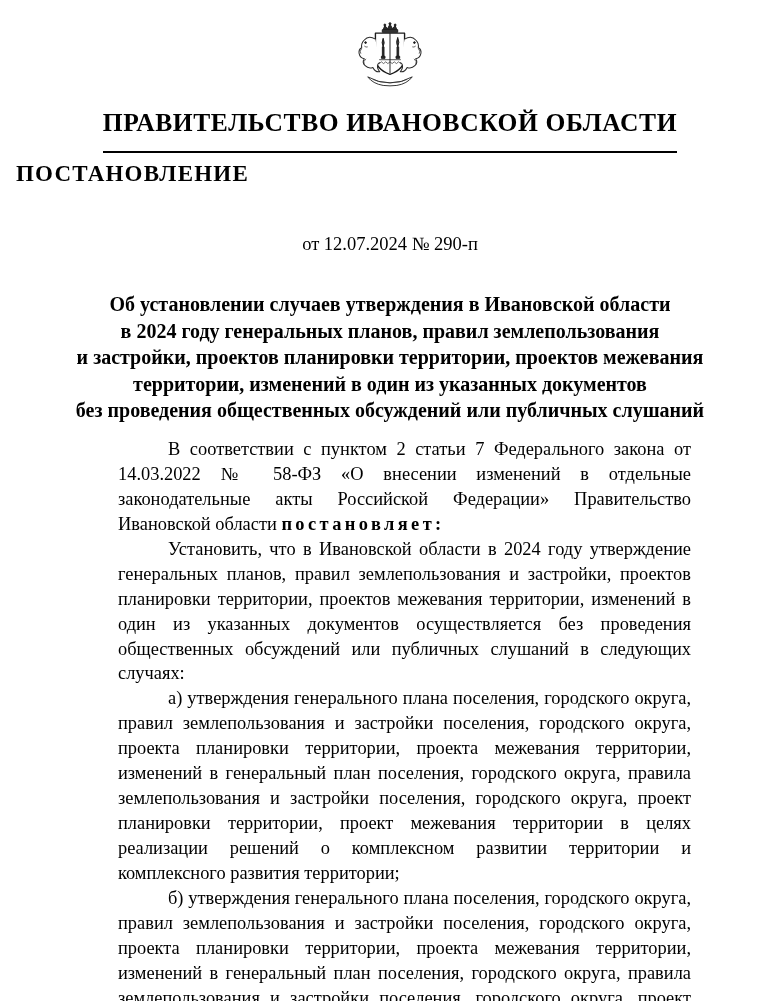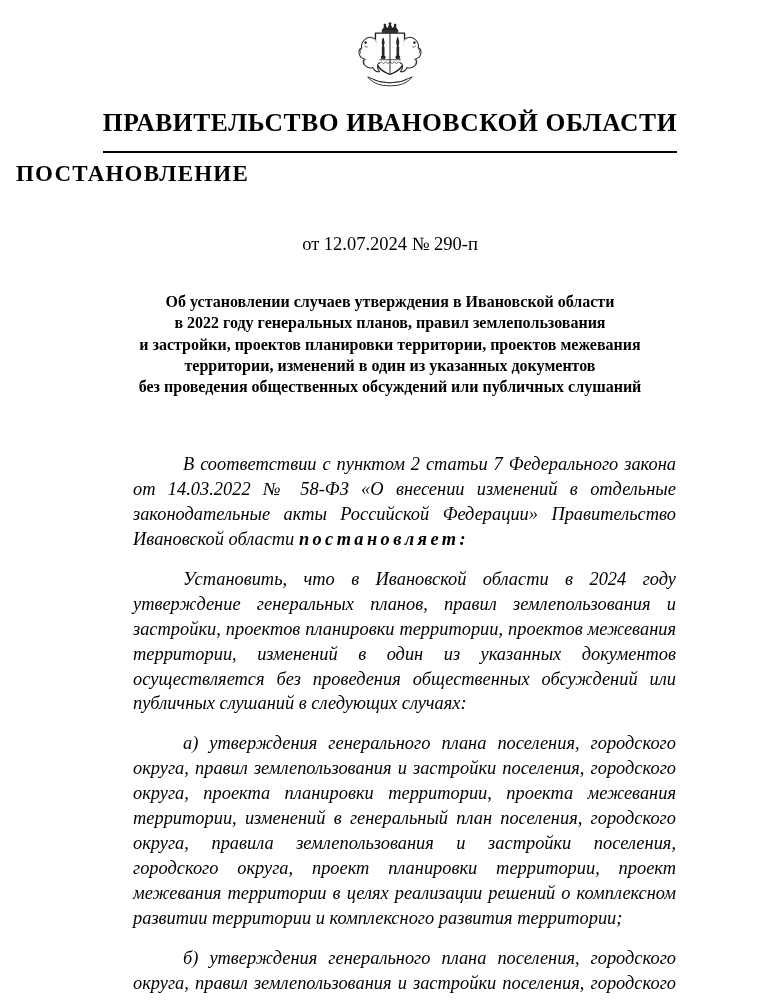--- a/index.html
+++ b/index.html
@@ -72,43 +72,42 @@
     line-height: 1.42;
   }
 
   
   .subject {
     position: absolute;
     top: 291px;
     left: 60px;
     width: 660px;
     text-align: center;
-    font-size: 16px;
+    font-size: 20px;
     font-weight: bold;
     line-height: 1.33;
   }
   .subject .ln { display: block; white-space: nowrap; }
 
   
   .body {
     position: absolute;
     top: 437px;
     left: 118px;
     width: 573px;
     font-size: 18.4px;
     line-height: 1.355;
     text-align: justify;
     text-justify: inter-word;
   }
   .body p {
-    margin: 15px;
+    margin: 0;
     text-indent: 50px;
     text-align: justify;
     hyphens: none;
-    font-style: italic;
   }
   .spaced {
     font-weight: bold;
     letter-spacing: 3.4px;
   }
   .last-line-justify {
     text-align-last: justify;
   }
 </style>
 </head>
@@ -164,21 +163,21 @@
   </div>
 
   <div class="doc-type">ПОСТАНОВЛЕНИЕ</div>
 
   <div class="date-block">
     <div>от 12.07.2024 № 290-п</div>
   </div>
 
   <div class="subject">
     <span class="ln">Об установлении случаев утверждения в Ивановской области</span>
-    <span class="ln">в 2022 году генеральных планов, правил землепользования</span>
+    <span class="ln">в 2024 году генеральных планов, правил землепользования</span>
     <span class="ln">и застройки, проектов планировки территории, проектов межевания</span>
     <span class="ln">территории, изменений в один из указанных документов</span>
     <span class="ln">без проведения общественных обсуждений или публичных слушаний</span>
   </div>
 
   <div class="body">
 
     <p><span>В соответствии с пунктом 2 статьи 7 Федерального закона от 14.03.2022 № 58-ФЗ «О внесении изменений в отдельные законодательные акты Российской Федерации» Правительство Ивановской области </span><span class="spaced">постановляет:</span></p>
 
     <p>Установить, что в Ивановской области в 2024 году утверждение генеральных планов, правил землепользования и застройки, проектов планировки территории, проектов межевания территории, изменений в один из указанных документов осуществляется без проведения общественных обсуждений или публичных слушаний в следующих случаях:</p>

